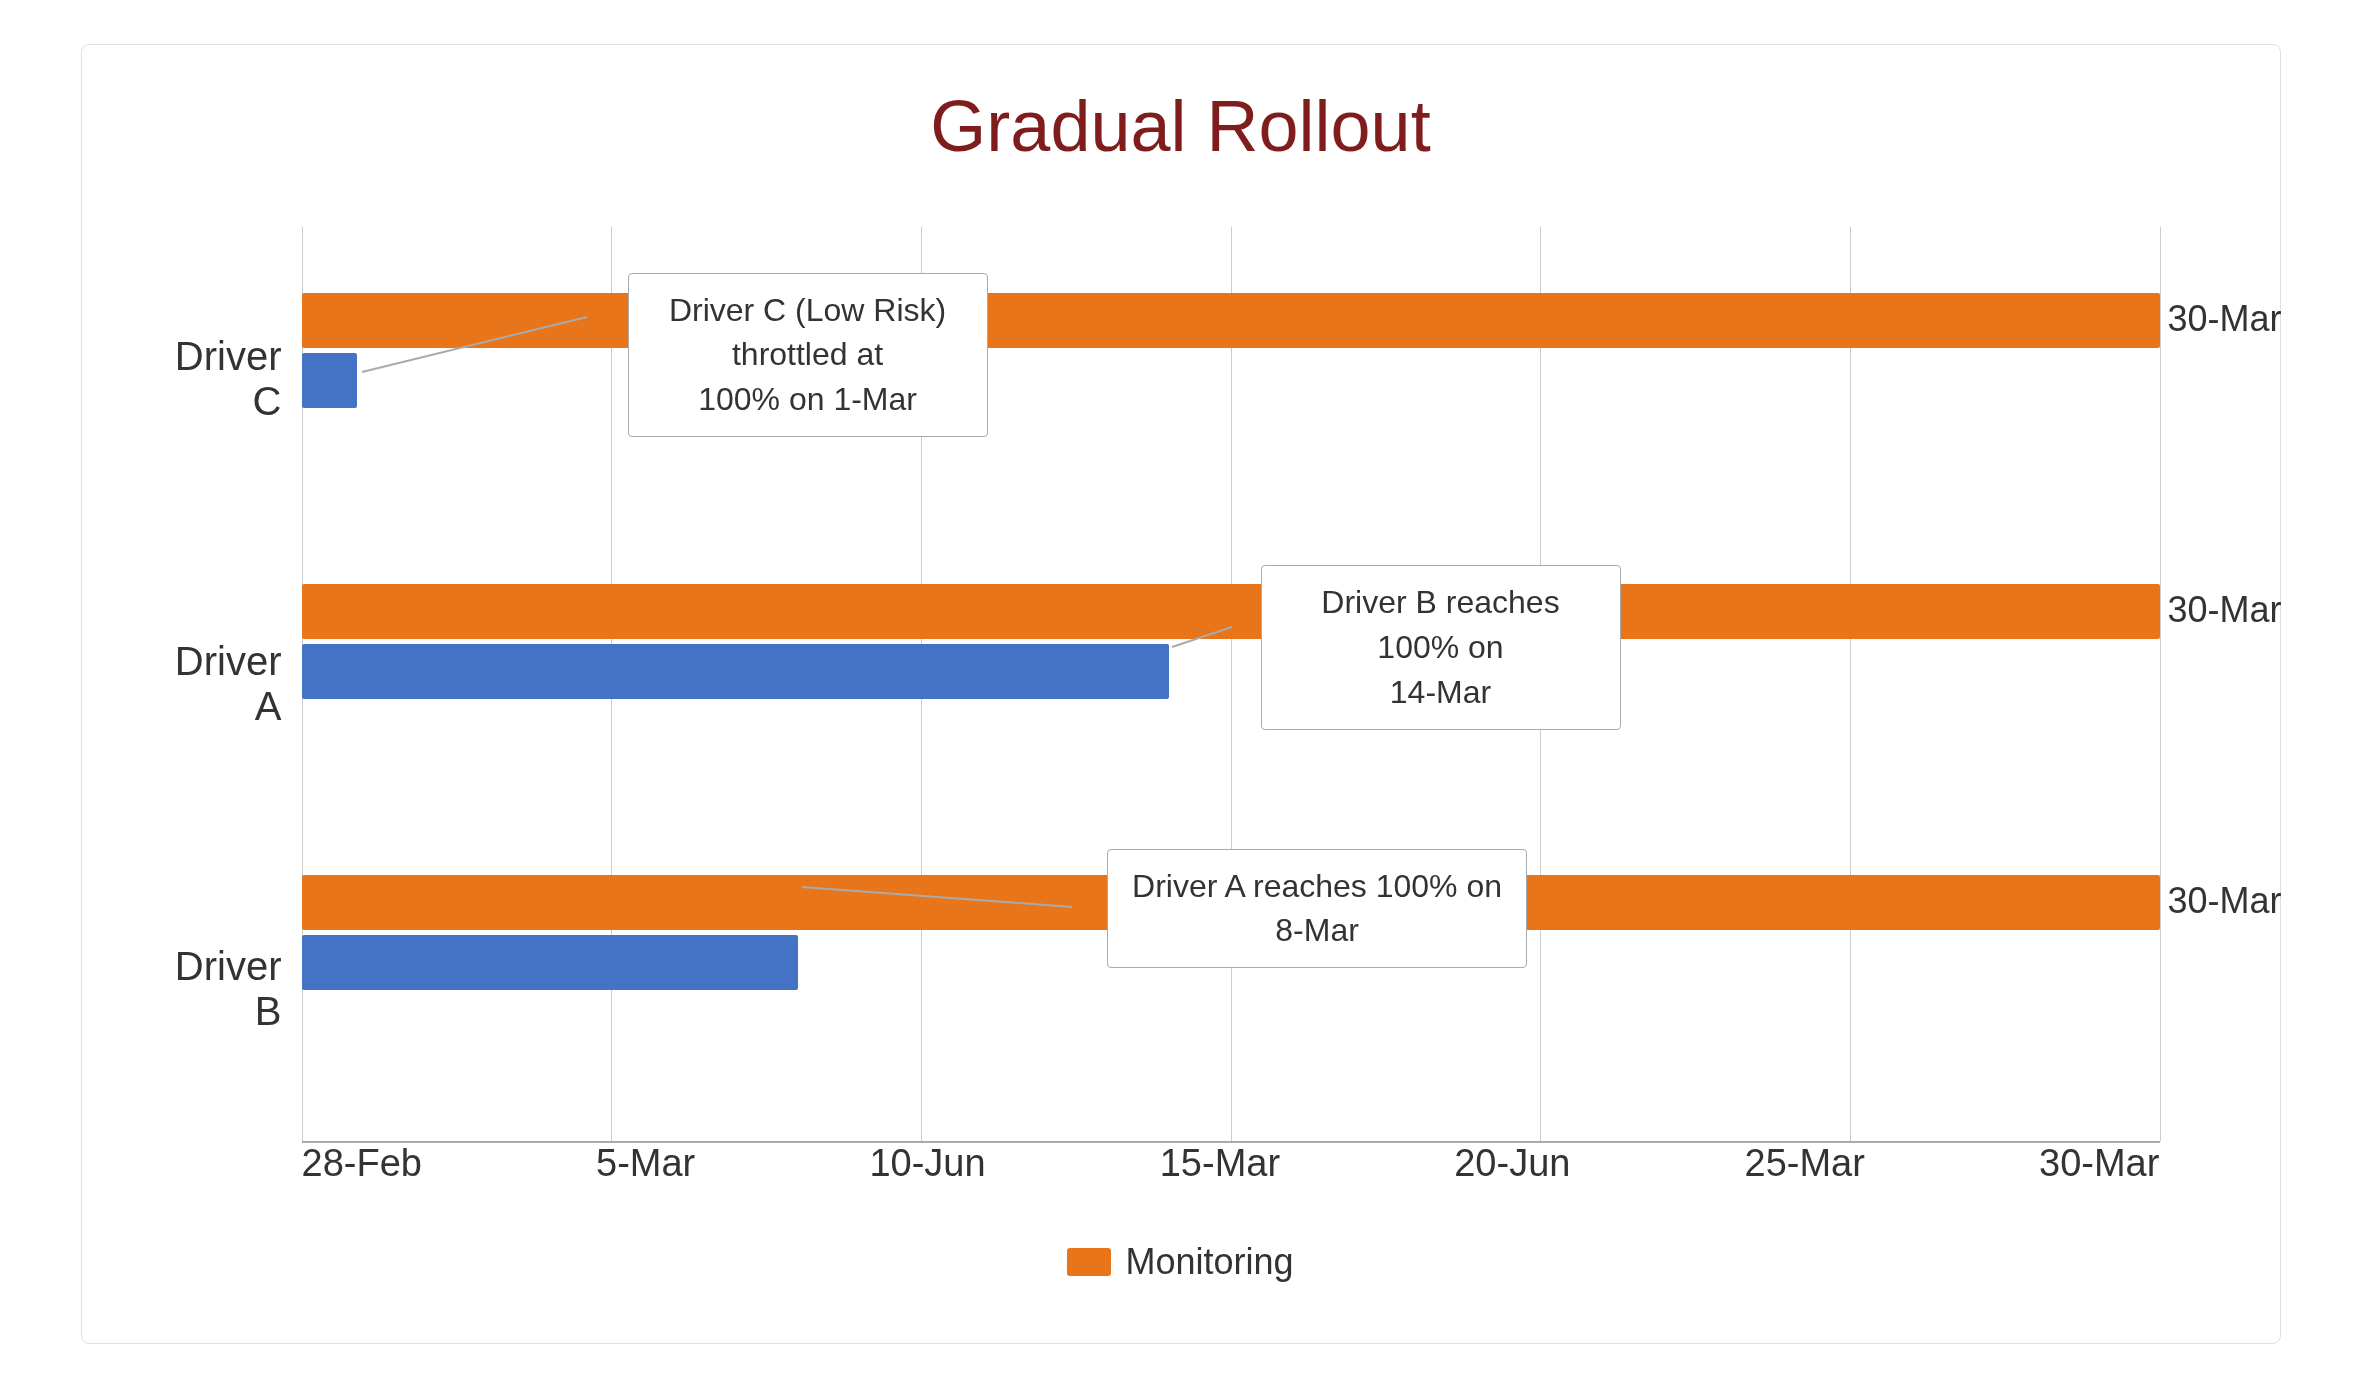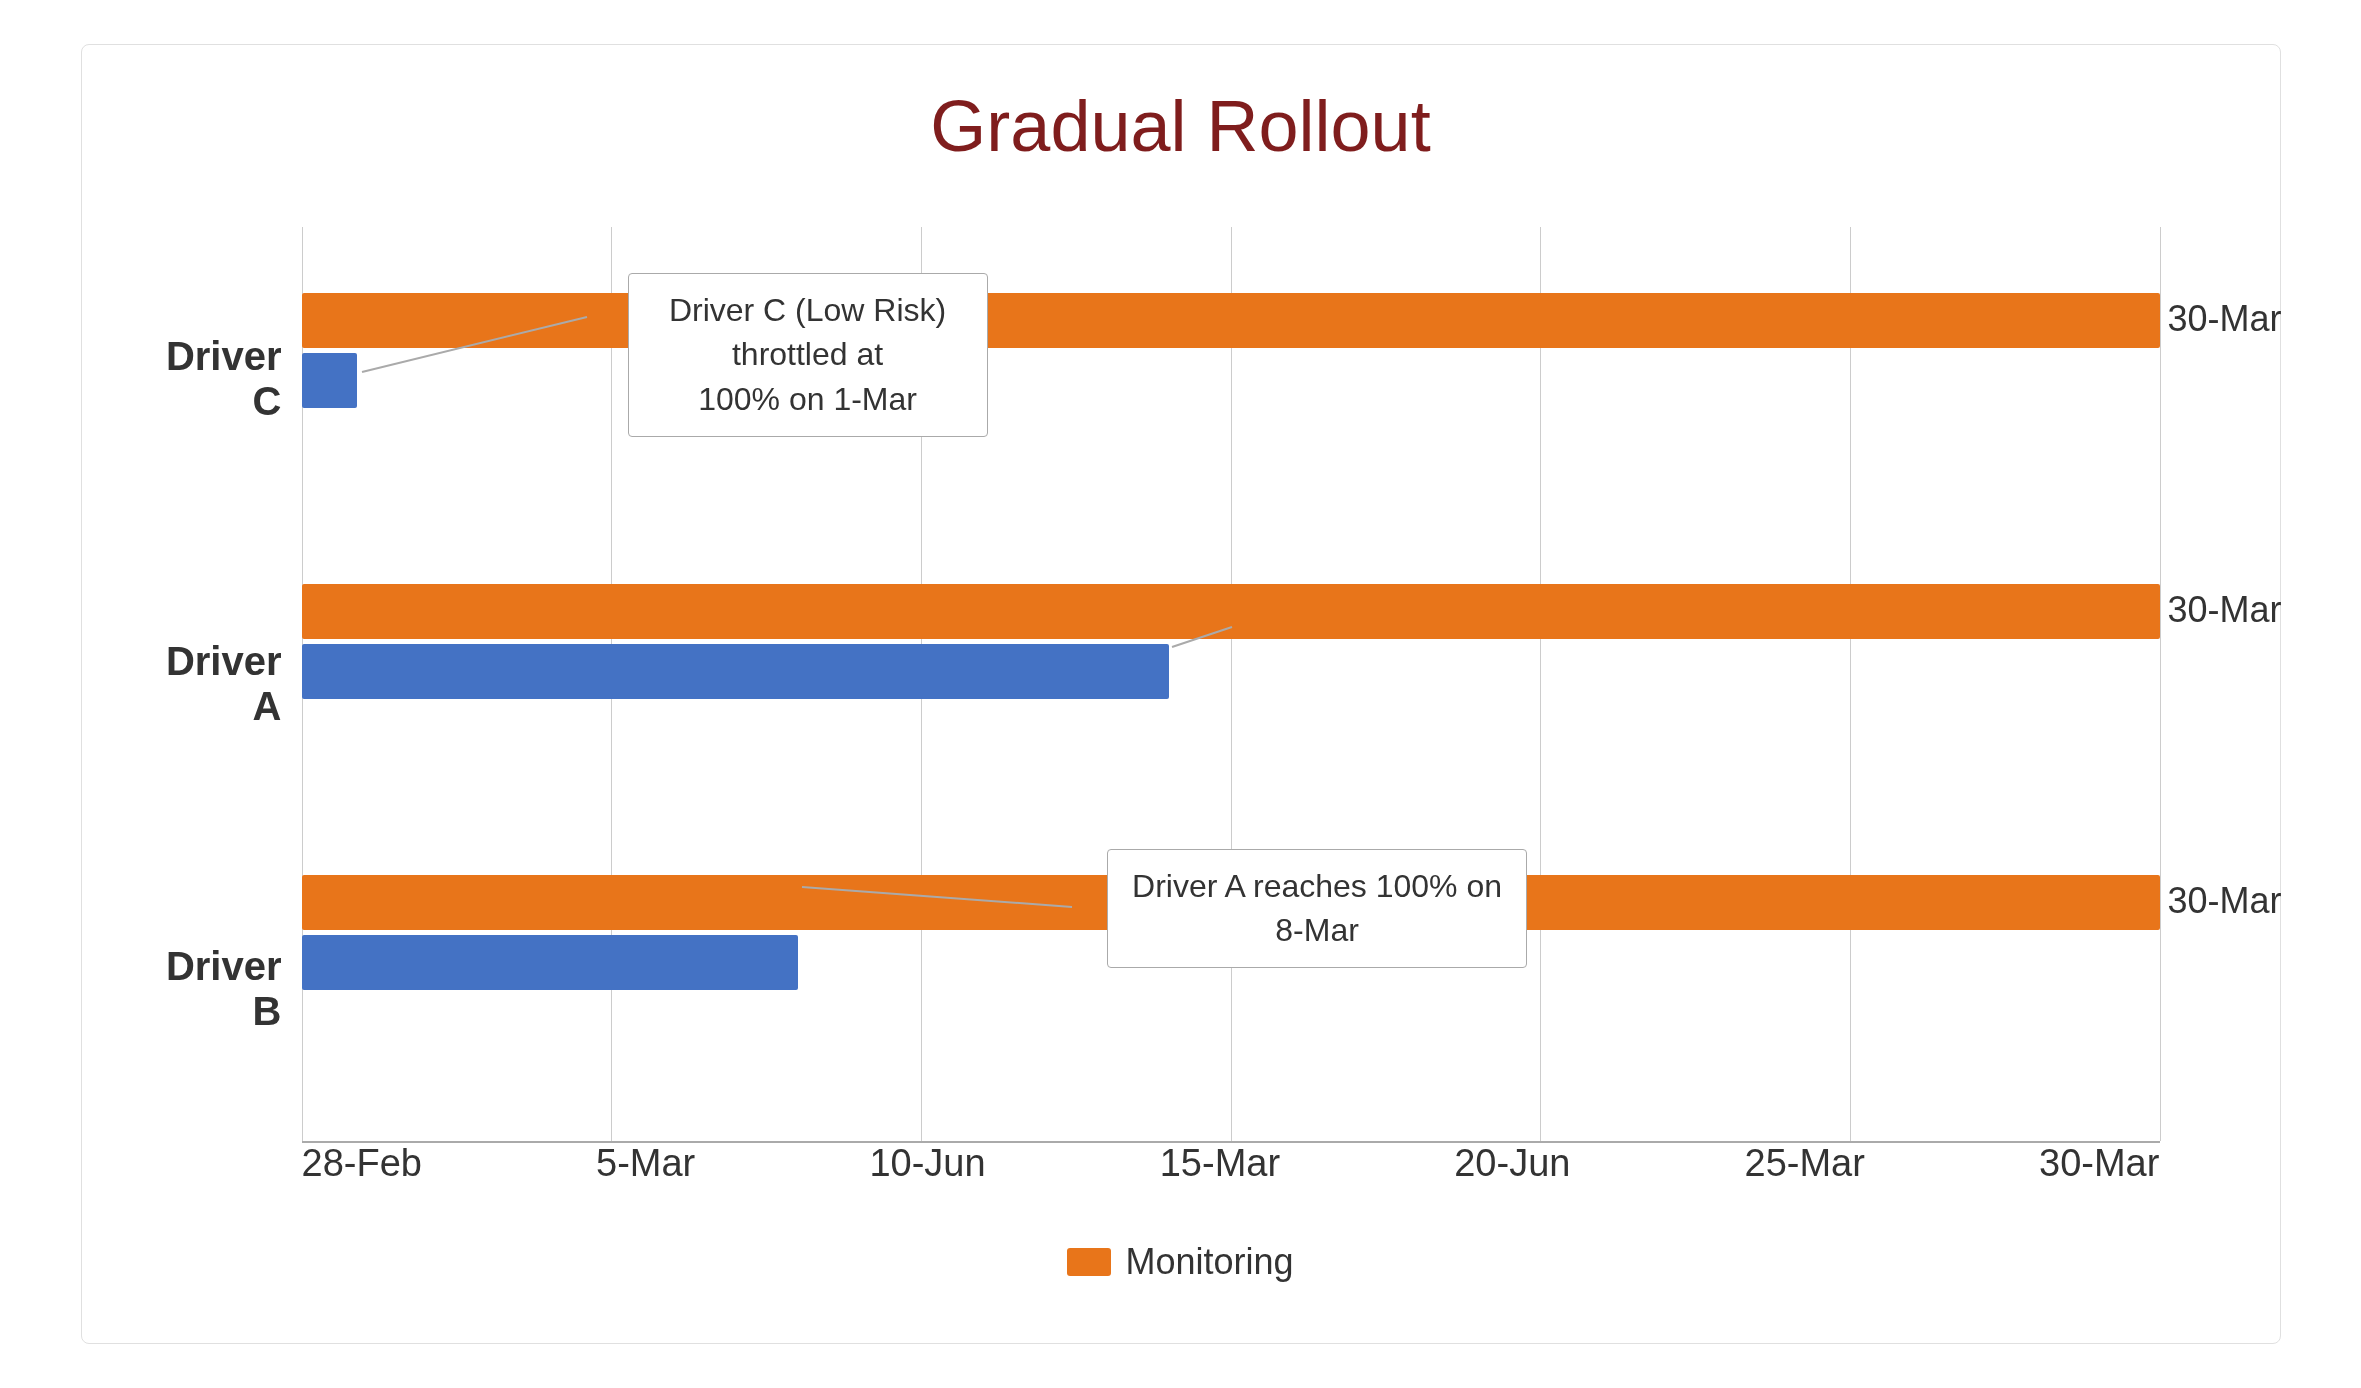--- a/index.html
+++ b/index.html
@@ -46,21 +46,20 @@
     }
     .y-label {
       font-size: 40px;
       color: #333333;
       text-align: right;
       padding-right: 20px;
       display: flex;
       align-items: center;
       justify-content: flex-end;
       height: 200px;
-      font-weight: bold;
     }
     .chart-plot {
       flex: 1;
       display: flex;
       flex-direction: column;
       position: relative;
     }
     .grid-and-bars {
       flex: 1;
       position: relative;
@@ -264,20 +263,23 @@
           </div>
           <div class="right-label-group">
             <span class="right-label">30-Mar</span>
           </div>
         </div>
 
         <div class="callout" style="left:17%; top:5%; width:360px;">
           Driver C (Low Risk) throttled at<br>100% on 1-Mar
         </div>
 
+        <div class="callout" style="left:50%; top:37%; width:360px;">
+          Driver B reaches 100% on<br>14-Mar
+        </div>
 
         <div class="callout" style="left:42%; top:68%; width:420px;">
           Driver A reaches 100% on 8-Mar
         </div>
 
         <svg style="position:absolute;top:0;left:0;width:calc(100% - 60px);height:100%;pointer-events:none;overflow:visible;">
 
           <line x1="285" y1="90" x2="60" y2="145" stroke="#aaaaaa" stroke-width="2"></line>
 
           <line x1="930" y1="400" x2="870" y2="420" stroke="#aaaaaa" stroke-width="2"></line>

